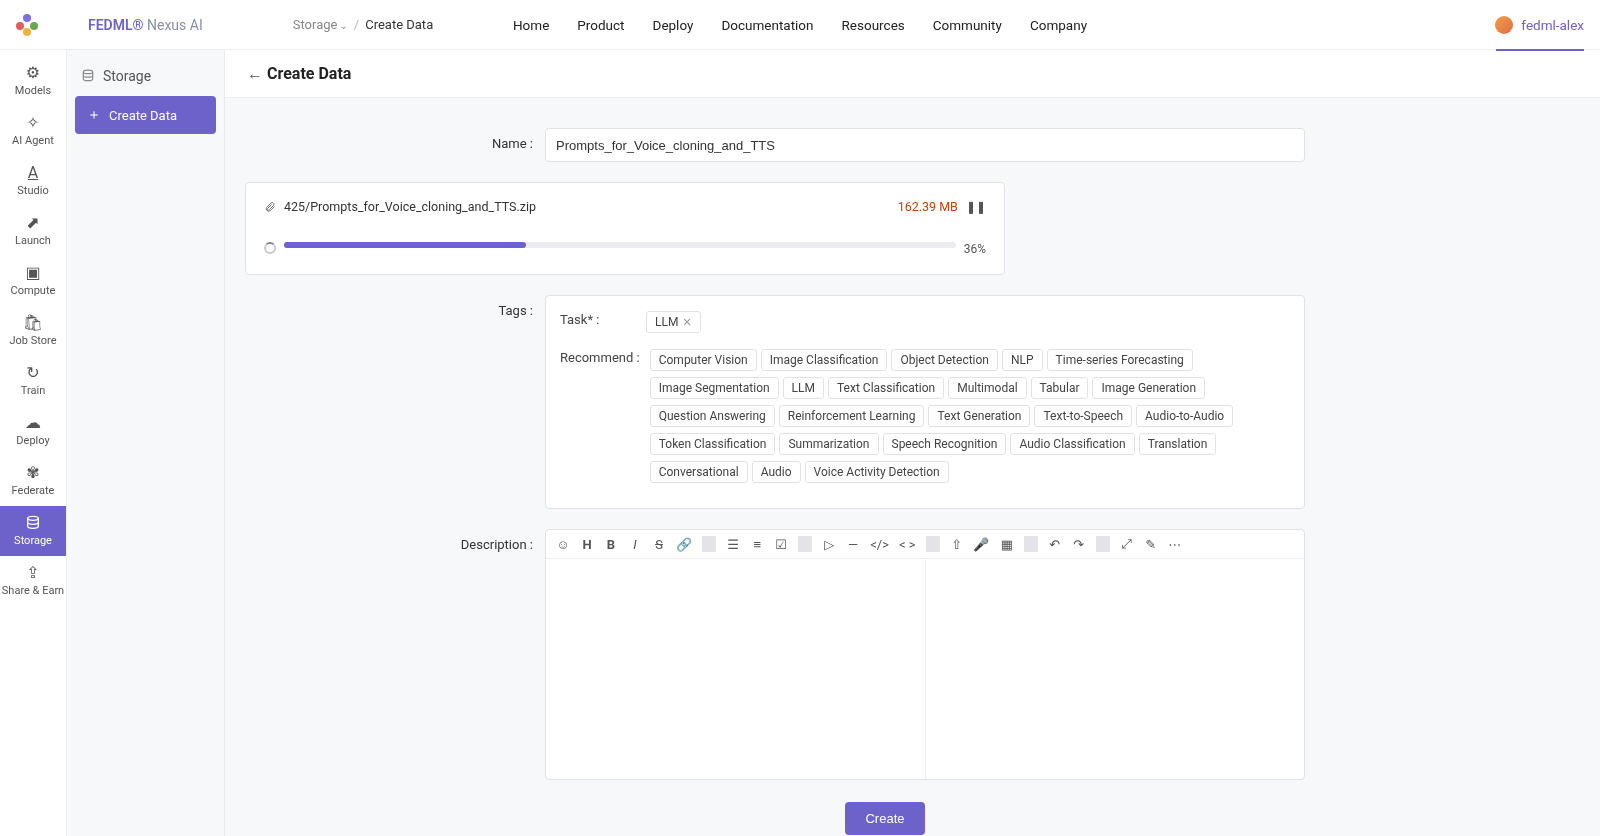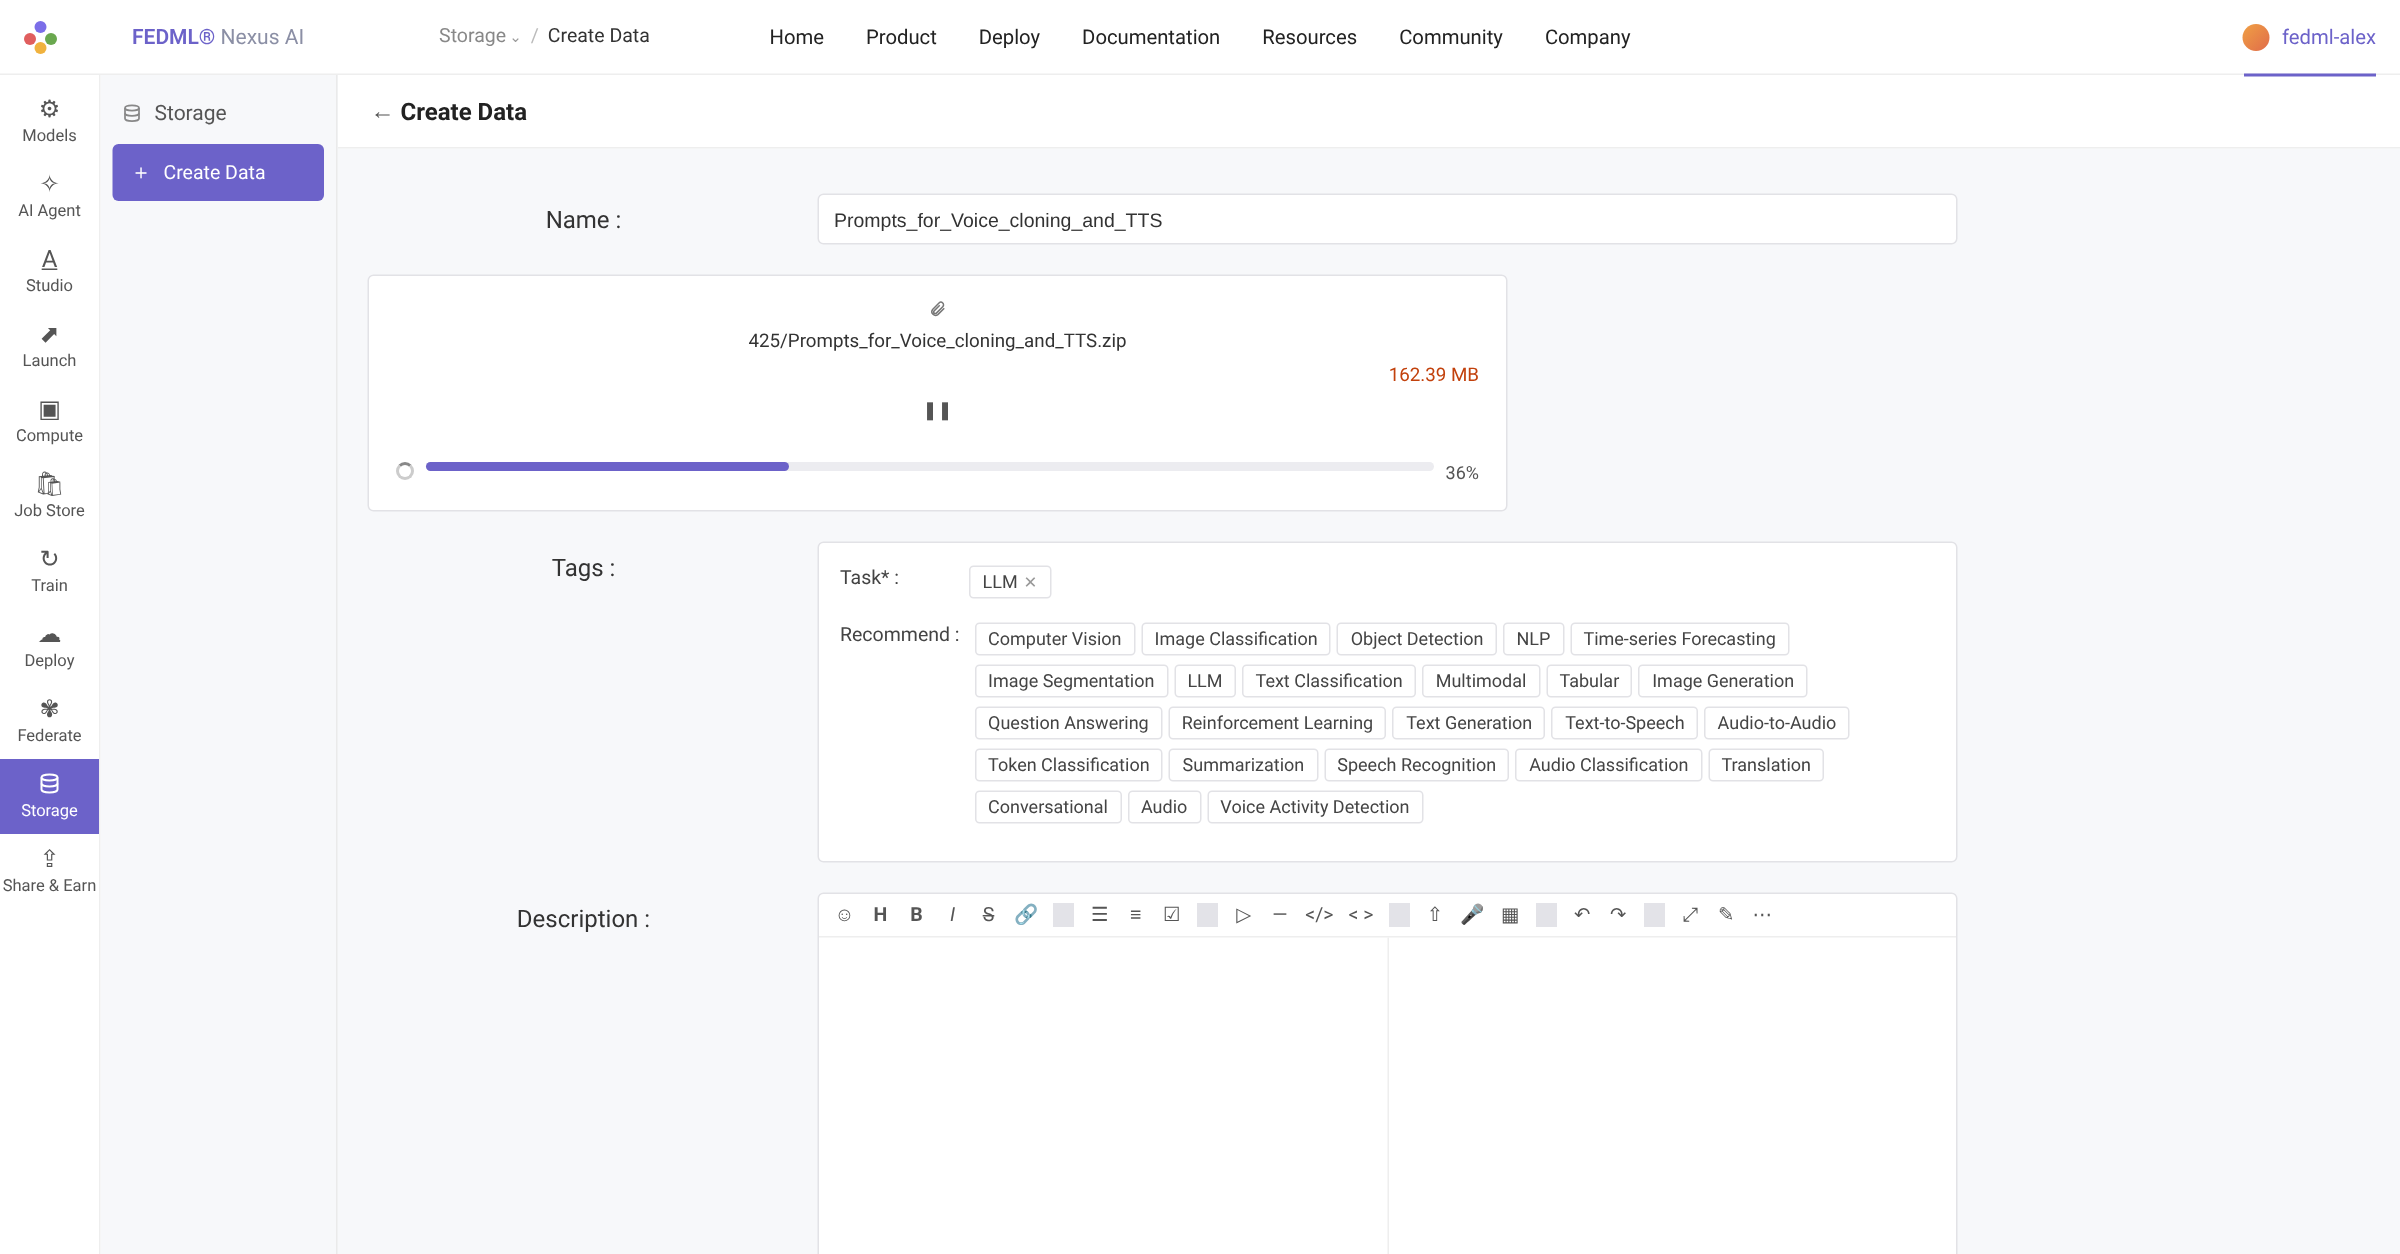--- a/index.html
+++ b/index.html
@@ -35,25 +35,25 @@
   .side2-title { display:flex; align-items:center; gap:8px; color:#555; font-size:14px; padding:4px 6px 12px 6px;}
   .side2-btn { display:flex; align-items:center; gap:8px; background:#6c62c9; color:#fff; border-radius:4px; padding:10px 12px; font-size:13px; cursor:pointer;}
   .side2-btn .plus { font-size:14px;}
   
   .main { margin-left:225px; margin-top:50px; }
   .page-head { background:#fff; padding:14px 20px 14px 22px; border-bottom:1px solid #eee;}
   .page-head h1 { font-size:16px; font-weight:700; color:#222; display:flex; align-items:center; gap:4px;}
   .page-head .back { font-weight:400; color:#555; }
   .content { padding:30px 20px 40px 20px; max-width:1320px;}
   .form-row { display:flex; margin-bottom:20px; }
-  .form-label { width:300px; min-width:300px; text-align:center; padding-right:12px; padding-top:8px; font-size:16px; color:#333;}
+  .form-label { width:300px; min-width:300px; text-align:right; padding-right:12px; padding-top:8px; font-size:13px; color:#333;}
   .form-field { flex:1; max-width:760px;}
   .text-input { width:100%; height:34px; border:1px solid #e2e2e6; border-radius:4px; background:#fff; padding:0 10px; font-size:13px; color:#333;}
   .file-box { border:1px solid #e2e2e6; border-radius:4px; background:#fff; padding:16px 18px 18px 18px;}
-  .file-line { display:flex; align-items:center; gap:8px; font-size:12.5px; color:#333;flex-direction:column;}
+  .file-line { display:flex; align-items:center; gap:8px; font-size:12.5px; color:#333;}
   .file-line .size { margin-left:auto; color:#c2410c;}
   .file-line .pause { color:#555; font-size:12px;}
   .progress-wrap { display:flex; align-items:flex-start; gap:8px; margin-top:28px;}
   .spinner { width:12px; height:12px; border:2px solid #ccc; border-top-color:#888; border-radius:50%;}
   .progress-bar { flex:1; height:6px; background:#ececf0; border-radius:3px; position:relative;}
   .progress-fill { position:absolute; left:0; top:0; bottom:0; background:#6c62c9; border-radius:3px; }
   .pct { font-size:12px; color:#555;}
   .tags-box { border:1px solid #e2e2e6; border-radius:4px; background:#fff; padding:12px 14px;}
   .tags-line { display:flex; align-items:flex-start; gap:10px; font-size:13px; color:#333; margin-bottom:10px;}
   .tags-line .lab { min-width:76px; color:#444; padding-top:4px;}

